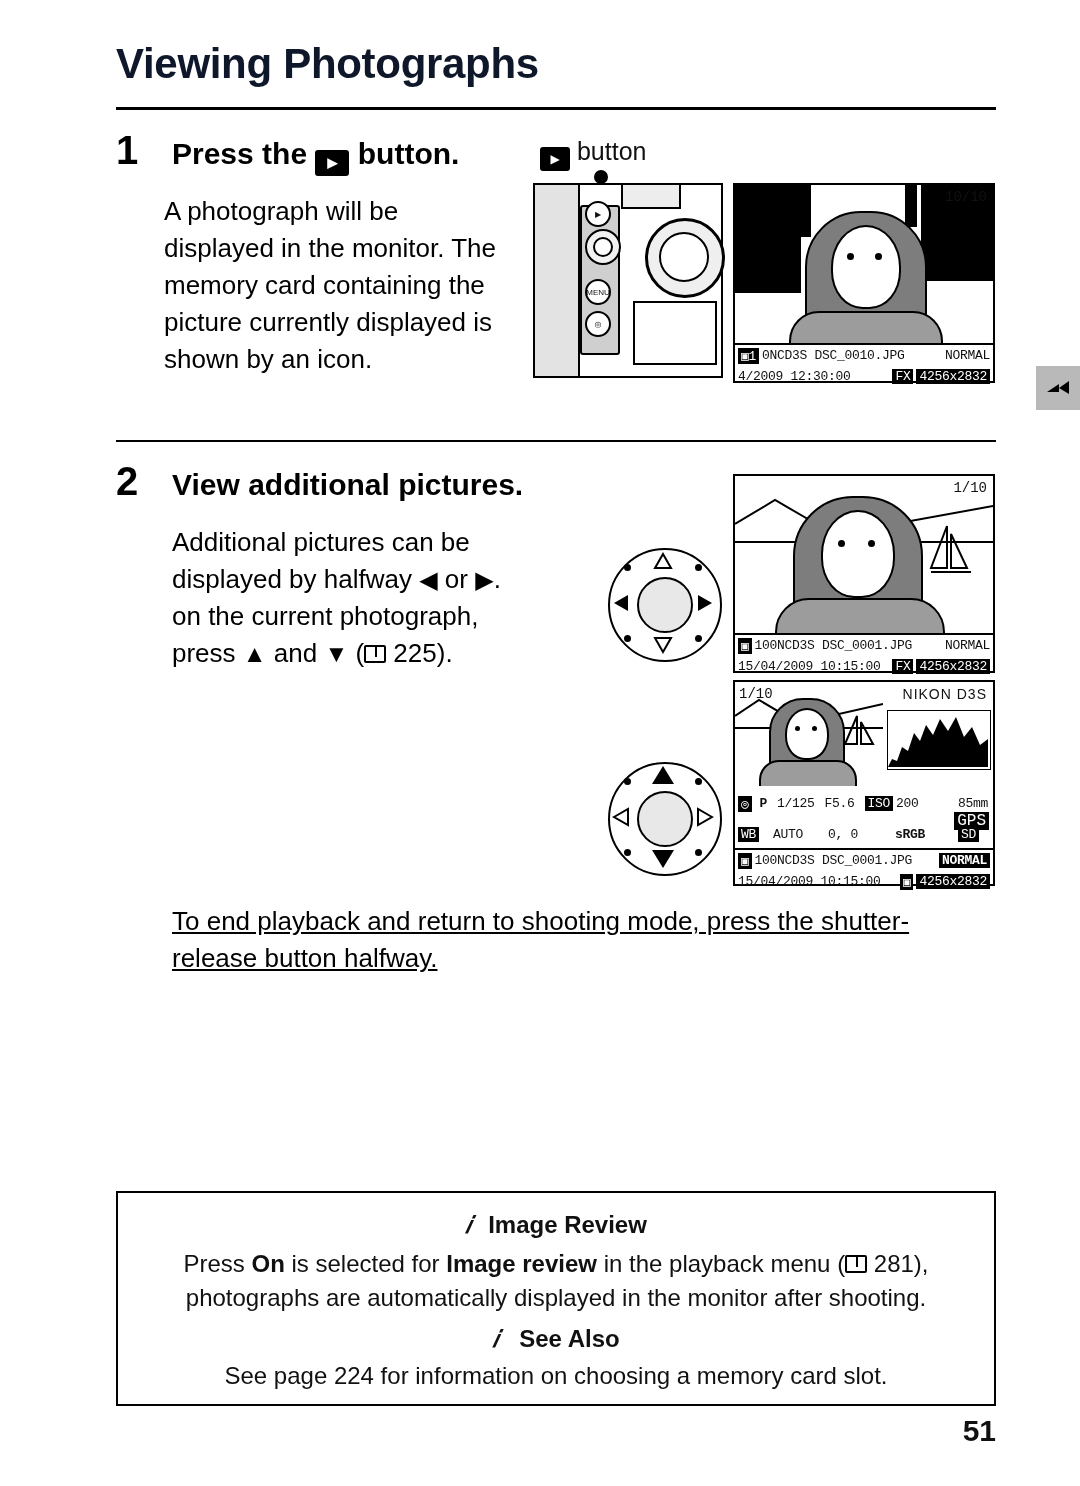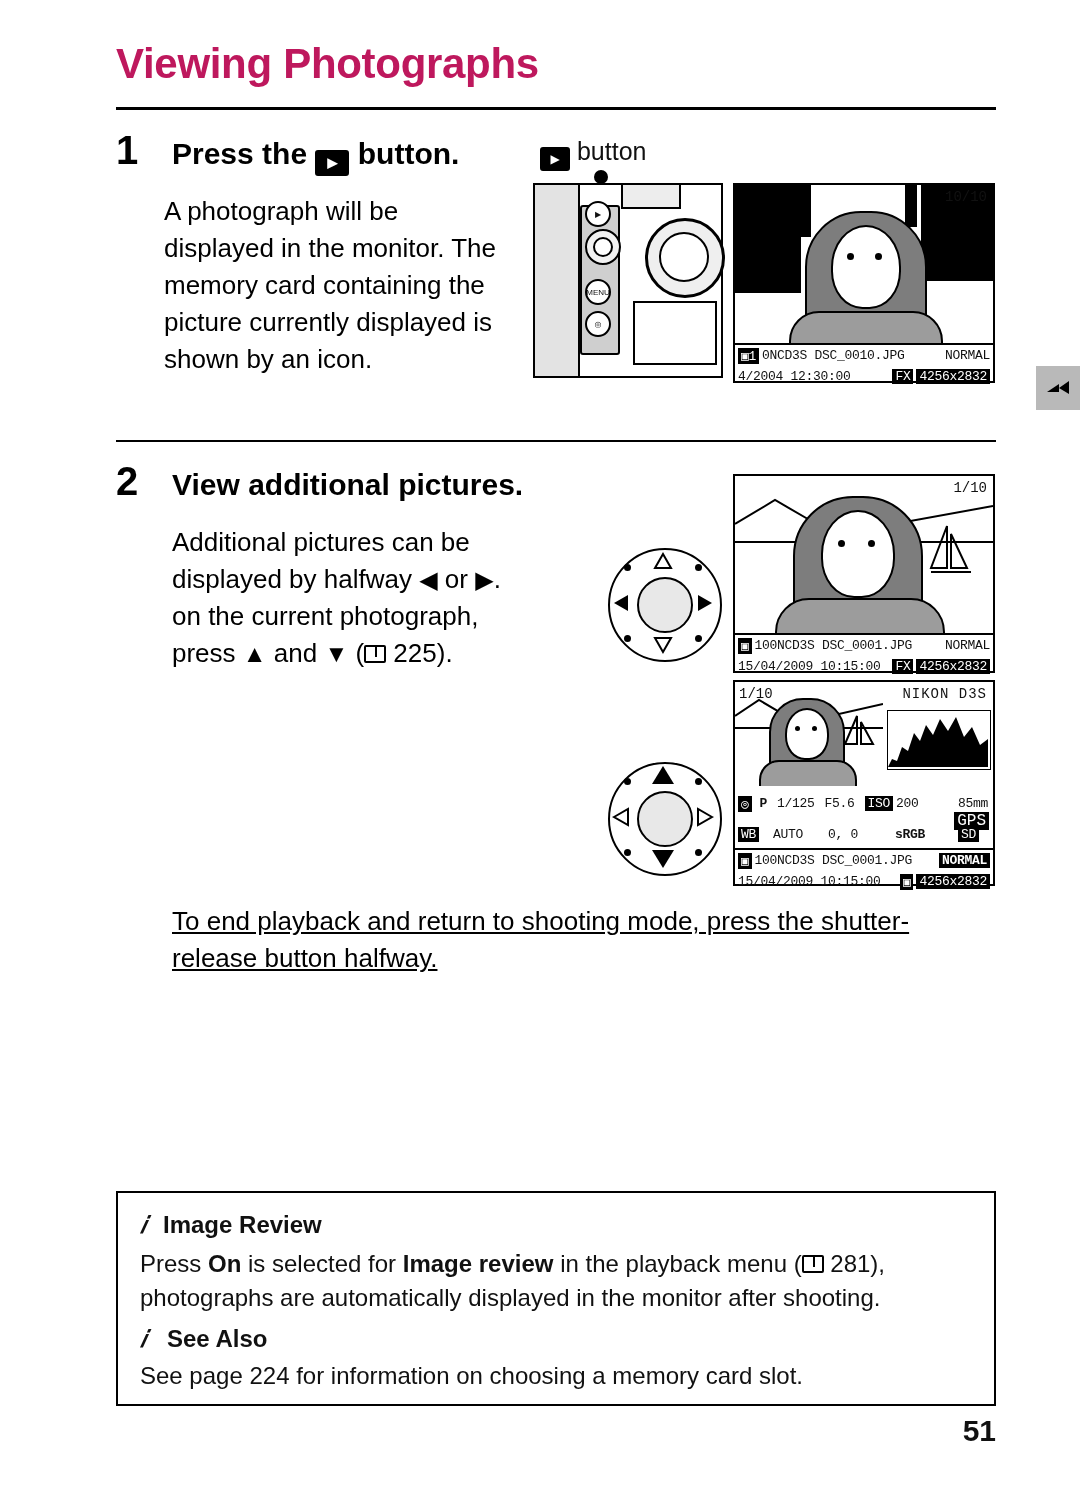--- a/index.html
+++ b/index.html
@@ -10,21 +10,21 @@
     color:#111;
     position:relative;
     overflow:hidden;
   }
   .page{position:absolute;inset:0;}
 
   
   .title{
     position:absolute;left:116px;top:40px;width:880px;
     font-size:42px;font-weight:bold;letter-spacing:-0.3px;
-    color:#be185d;
+    color:#0f172a;
   }
   .title-rule{
     position:absolute;left:116px;top:107px;width:880px;height:3px;background:#000;
   }
 
   
   .step-num{
     position:absolute;font-size:40px;font-weight:bold;color:#000;
   }
   .step-head{
@@ -150,21 +150,21 @@
       </div>
       <div class="corner-num">10/10</div>
     </div>
     <div class="infobar" style="top:158px;bottom:0;">
       <div class="bar-row" style="padding:1px 3px;">
         <span class="blk">▣1</span>
         <span style="margin-left:3px;">0NCD3S DSC_0010.JPG</span>
         <span style="margin-left:auto;">NORMAL</span>
       </div>
       <div class="bar-row" style="padding:1px 3px;">
-        <span>4/2004 12:30:00</span>
+        <span>4/2009 12:30:00</span>
         <span class="blk" style="margin-left:auto;">FX</span>
         <span class="blk" style="margin-left:3px;">4256x2832</span>
       </div>
     </div>
   </div>
 
   <div class="rule" style="left:116px;top:440px;width:880px;"></div>
 
   <div class="step-num" style="left:116px;top:459px;">2</div>
   <div class="step-head" style="left:172px;top:468px;">View additional pictures.</div>
@@ -266,21 +266,21 @@
         <div class="eye" style="left:77px;top:44px;width:5px;height:5px;"></div>
         <div class="body" style="left:24px;top:78px;width:94px;height:26px;border-radius:20px 20px 0 0;"></div>
       </div>
 
       <div style="position:absolute;left:152px;top:28px;width:102px;height:58px;border:1px solid #000;background:#fff;">
         <svg width="100" height="56" style="position:absolute;left:0;top:0;">
           <polygon points="0,56 4,48 9,50 14,36 20,40 26,22 32,30 38,14 45,24 52,8 60,20 68,6 76,26 84,16 92,34 100,28 100,56" fill="#000"></polygon>
         </svg>
       </div>
       <div style="position:absolute;left:4px;top:4px;font-size:14px;font-family:'Liberation Mono',monospace;">1/10</div>
-      <div style="position:absolute;right:6px;top:4px;font-size:14px;font-family:Liberation Mono, monospace;letter-spacing:1px;">NIKON D3S</div>
+      <div style="position:absolute;right:6px;top:4px;font-size:14px;font-family:Liberation Sans, sans-serif;letter-spacing:1px;">NIKON D3S</div>
 
       <div class="bar-row" style="position:absolute;left:3px;top:112px;width:250px;">
         <span class="blk">◎</span>
         <span style="margin-left:8px;font-weight:bold;">P</span>
         <span style="margin-left:10px;">1/125</span>
         <span style="margin-left:10px;">F5.6</span>
         <span class="blk" style="margin-left:10px;">ISO</span>
         <span style="margin-left:3px;">200</span>
         <span style="margin-left:auto;">85mm</span>
       </div>
@@ -311,21 +311,21 @@
 
   <div class="step-body" style="left:172px;top:903px;width:760px;text-decoration:underline;">To end playback and return to shooting mode, press the shutter-release button halfway.</div>
 
   <div class="tab">
     <svg width="26" height="20" viewBox="0 0 26 20">
       <polygon points="2,14 14,6 14,10 24,3 24,16 14,10 14,14" fill="#000"></polygon>
     </svg>
   </div>
 
   <div class="notebox">
-    <div style="padding:18px 22px 0 22px;">
+    <div style="padding:18px 22px 0 22px;text-align:center;">
       <div class="note-head">
         <span class="pencil">𝑖</span>
         <span style="margin-left:10px;">Image Review</span>
       </div>
       <div class="note-body" style="margin-top:8px;">
         <span>Press </span><b>On</b><span> is selected for </span><b>Image review</b><span> in the playback menu (</span><span class="bookicon"></span> <span>281</span><span>),</span>
         <div>photographs are automatically displayed in the monitor after shooting.</div>
       </div>
       <div class="note-head" style="margin-top:10px;">
         <span class="pencil">𝑖</span>

